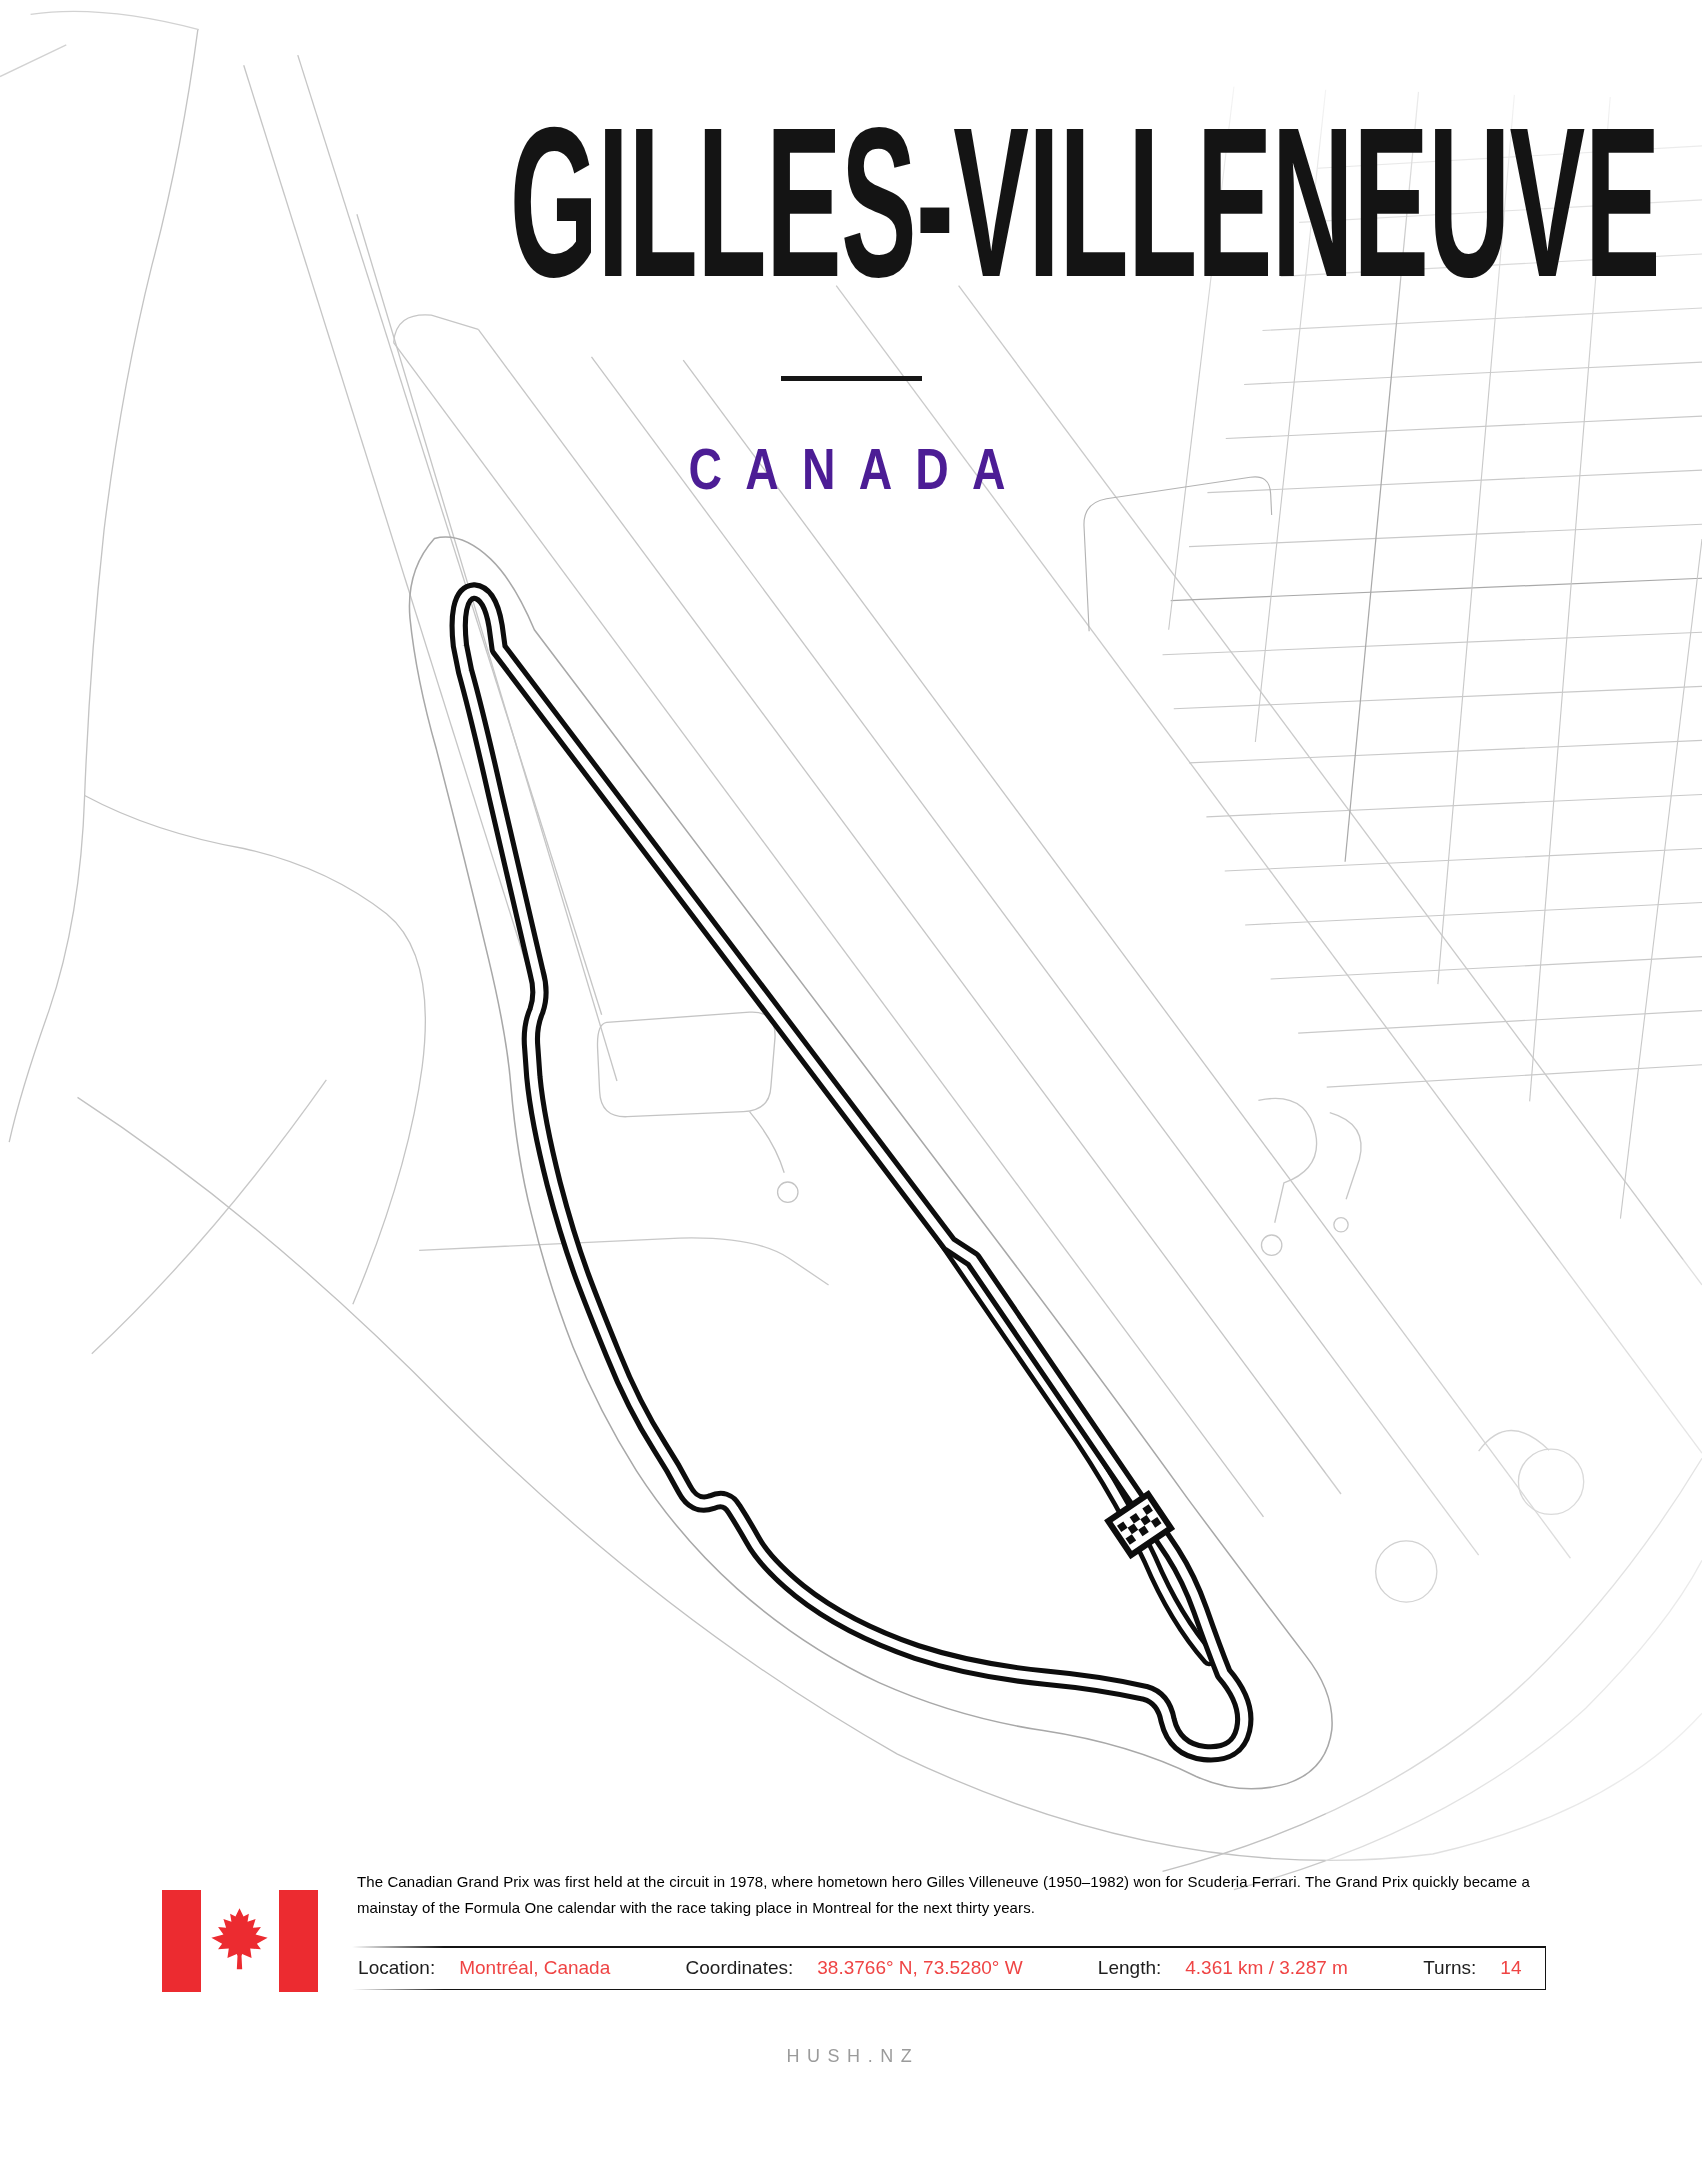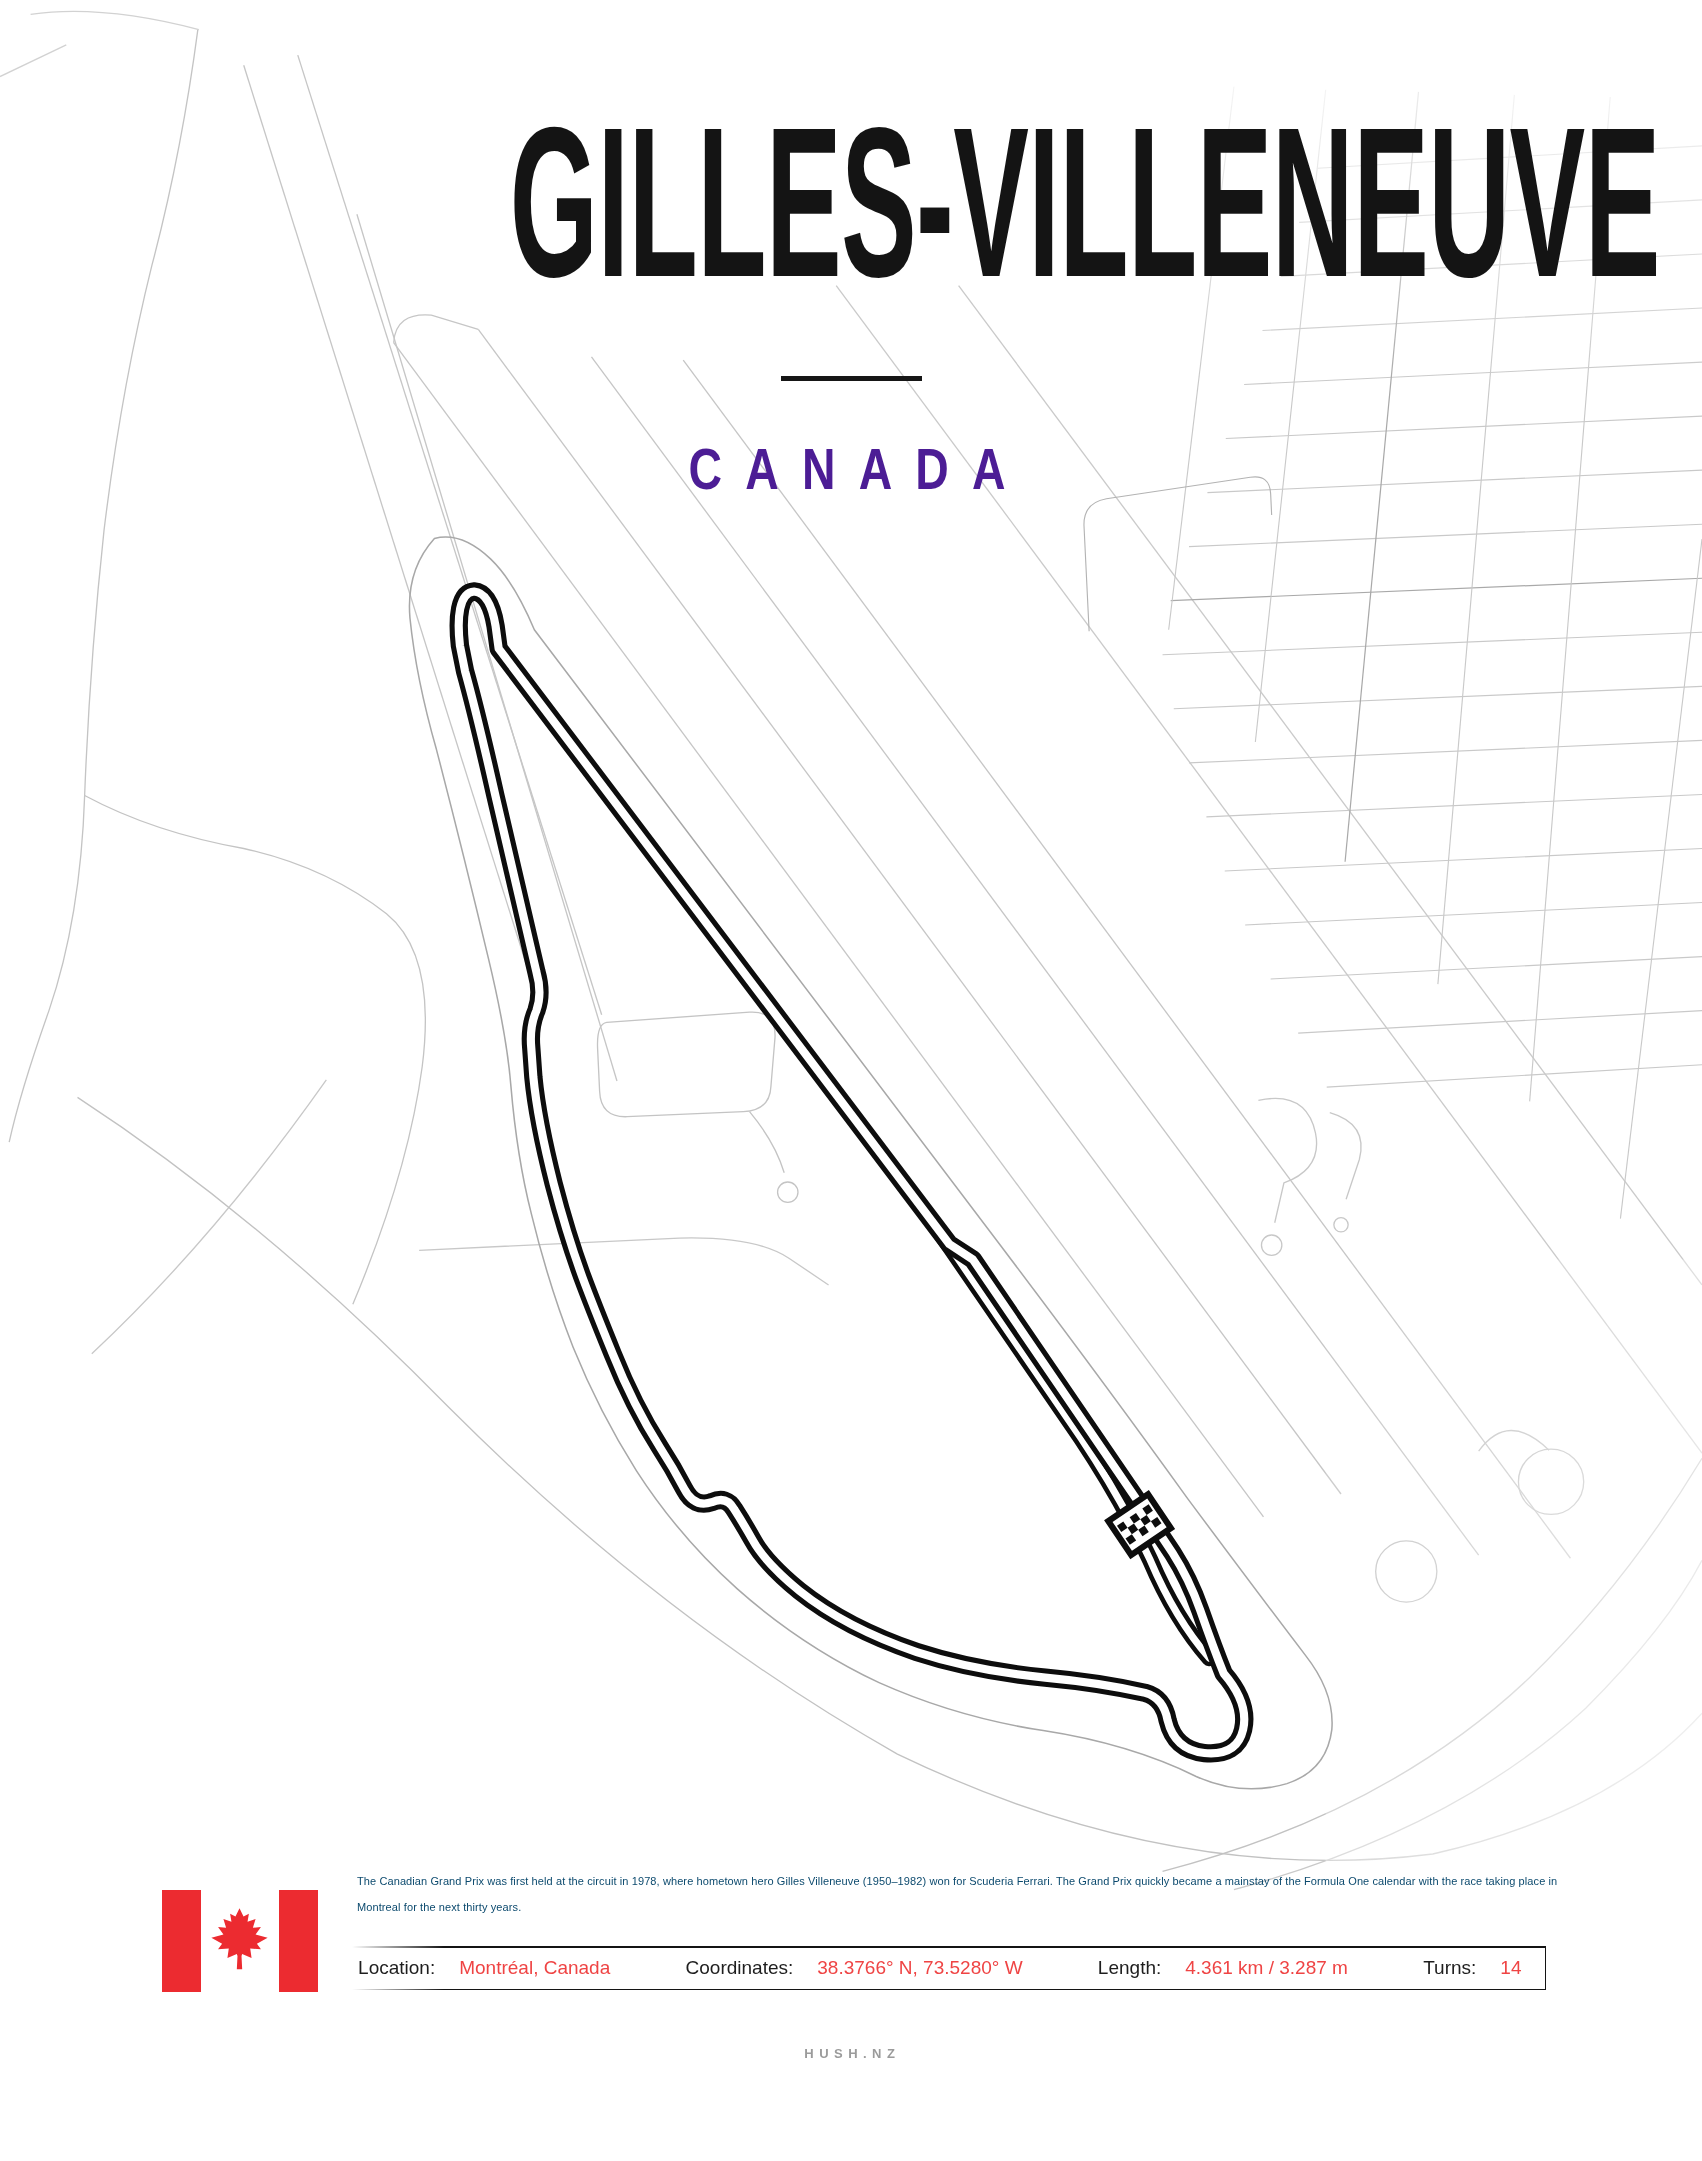--- a/index.html
+++ b/index.html
@@ -20,40 +20,40 @@
   }
   .subtitle .squeeze{display:inline-block;transform:scaleX(0.8);transform-origin:center;letter-spacing:0.5em;margin-left:0.25em;}
   .flag{position:absolute;left:162px;top:1890px;width:156px;height:102px;}
   .flag .band{position:absolute;top:0;height:102px;width:39px;}
   .flag .band.left{left:0;}
   .flag .band.right{right:0;}
   .flag .leaf-wrap{position:absolute;left:39px;top:0;width:78px;height:102px;background:#fff;}
   .flag svg{position:absolute;left:5.1px;top:17.3px;}
   .description{
     position:absolute;left:357px;top:1869px;width:1204px;
-    font-size:11px;line-height:25.5px;color:#0c4a6e;letter-spacing:0.1px;
+    font-size:15px;line-height:25.5px;color:#000000;letter-spacing:0.1px;
   }
   .stats{
     position:absolute;left:352px;top:1946px;width:1194px;height:44px;
   }
   .stats .edge{position:absolute;left:0;width:100%;height:1.5px;
     background:linear-gradient(to right, rgba(20,20,20,0) 0px, #141414 92px, #141414 100%);}
   .stats .edge.top{top:0;}
   .stats .edge.bottom{bottom:0;}
   .stats .edge.right{left:auto;right:0;top:0;width:1.5px;height:100%;background:#141414;}
   .stats .row{
     display:flex;align-items:center;justify-content:space-between;
     height:100%;padding:0 24.5px 0 6.1px;box-sizing:border-box;
   }
   .stat-group{display:flex;align-items:baseline;gap:24px;font-size:19px;white-space:nowrap;}
   .stat-label{font-weight:400;color:#1e1e1e;}
   .stat-value{font-weight:400;color:#ef4444;}
   .watermark{
     position:absolute;left:0;top:2046px;width:1702px;text-align:center;
-    font-size:13px;font-weight:700;color:#9b9b9b;letter-spacing:0.42em;
+    font-size:18px;font-weight:400;color:#9b9b9b;letter-spacing:0.42em;
   }
   .watermark span{margin-left:0.21em;}
 </style>
 </head>
 <body>
 
 <div class="poster">
 
   <svg class="map-layer" viewBox="0 0 3338 4238" xmlns="http://www.w3.org/2000/svg">
     <defs>

